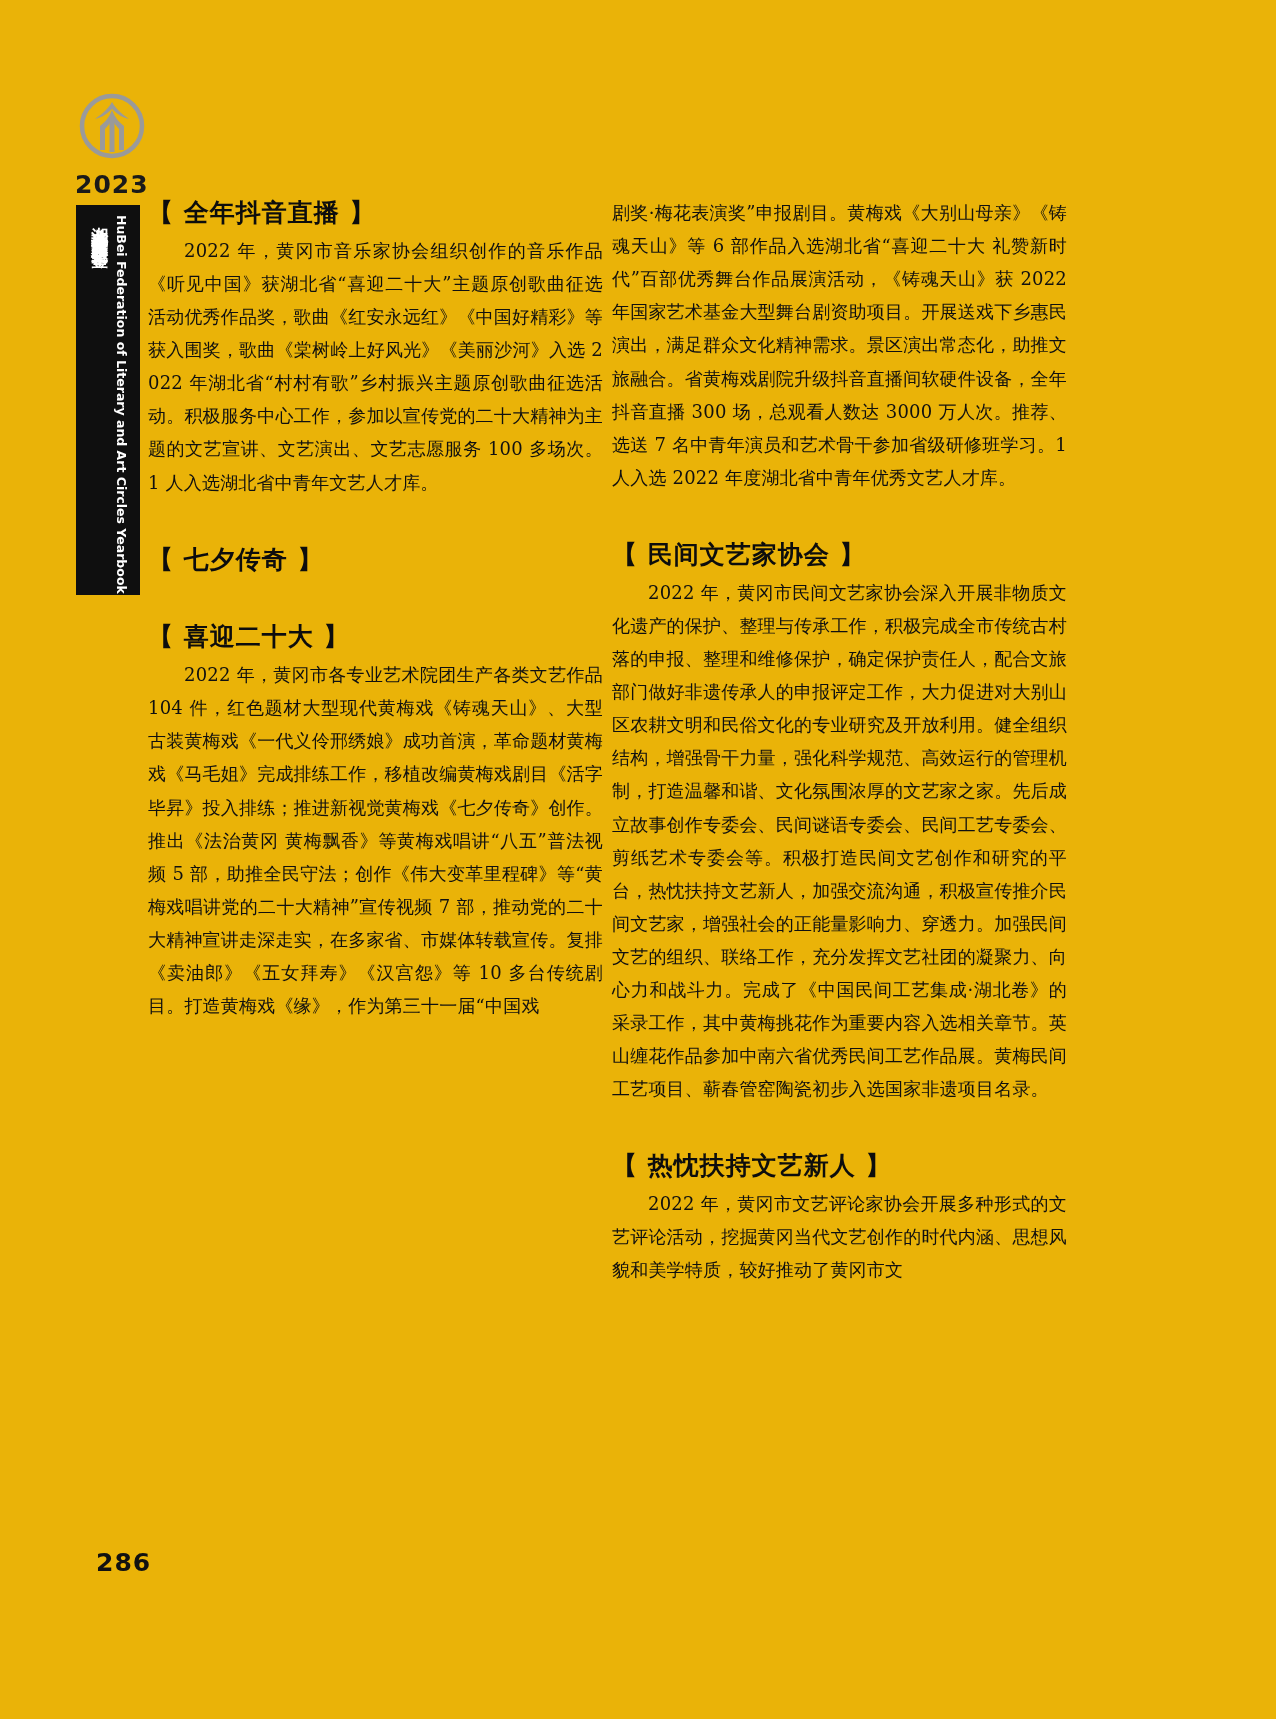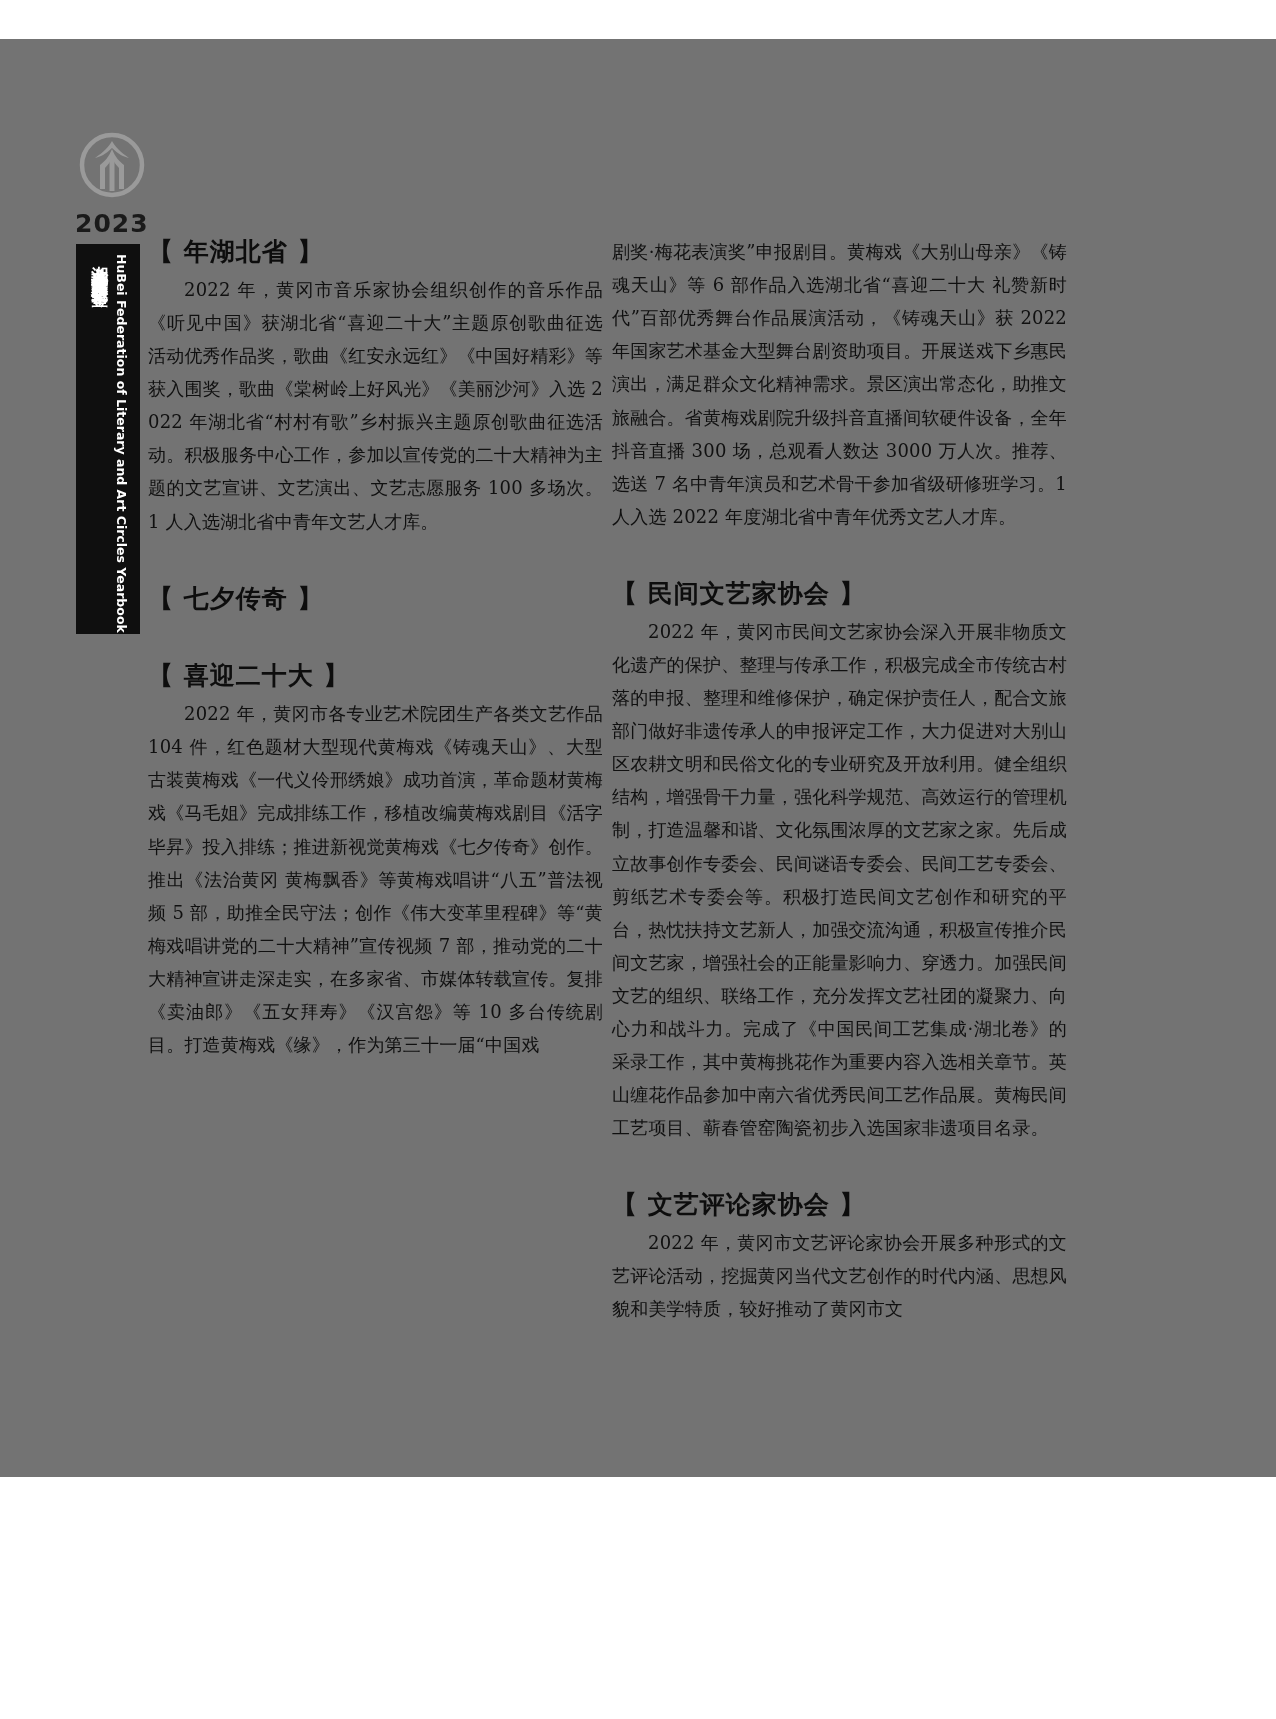--- a/index.html
+++ b/index.html
@@ -6,25 +6,24 @@
     margin: 0;
     padding: 0;
     background: #ffffff;
   }
   body {
     font-family: "DejaVu Serif", "Liberation Serif", serif;
   }
   .page {
     position: relative;
     width: 1276px;
-    height: 1438px;
-    background: #737373;
+    height: 1719px;
+    background: #eab308;
     overflow: hidden;
     box-sizing: border-box;
-    margin-top: 39px;
   }
 
   
   .masthead {
     position: absolute;
     left: 72px;
     top: 92px;
     width: 120px;
   }
   .logo-mark {
@@ -142,34 +141,34 @@
     </svg>
     <div class="logo-year">2023</div>
   </div>
 
   <div class="side-label">
     <span class="side-cn">湖北省文学艺术界联合会年鉴</span>
     <span class="side-en">HuBei Federation of Literary and Art Circles Yearbook</span>
   </div>
 
   <div class="col col-left">
-    <h2 class="sec-title">【 年湖北省 】</h2>
+    <h2 class="sec-title">【 全年抖音直播 】</h2>
     <p class="para">2022 年，黄冈市音乐家协会组织创作的音乐作品《听见中国》获湖北省“喜迎二十大”主题原创歌曲征选活动优秀作品奖，歌曲《红安永远红》《中国好精彩》等获入围奖，歌曲《棠树岭上好风光》《美丽沙河》入选 2022 年湖北省“村村有歌”乡村振兴主题原创歌曲征选活动。积极服务中心工作，参加以宣传党的二十大精神为主题的文艺宣讲、文艺演出、文艺志愿服务 100 多场次。1 人入选湖北省中青年文艺人才库。</p>
 
     <h2 class="sec-title gap">【 七夕传奇 】</h2>
 
     <h2 class="sec-title gap">【 喜迎二十大 】</h2>
     <p class="para">2022 年，黄冈市各专业艺术院团生产各类文艺作品 104 件，红色题材大型现代黄梅戏《铸魂天山》、大型古装黄梅戏《一代义伶邢绣娘》成功首演，革命题材黄梅戏《马毛姐》完成排练工作，移植改编黄梅戏剧目《活字毕昇》投入排练；推进新视觉黄梅戏《七夕传奇》创作。推出《法治黄冈 黄梅飘香》等黄梅戏唱讲“八五”普法视频 5 部，助推全民守法；创作《伟大变革里程碑》等“黄梅戏唱讲党的二十大精神”宣传视频 7 部，推动党的二十大精神宣讲走深走实，在多家省、市媒体转载宣传。复排《卖油郎》《五女拜寿》《汉宫怨》等 10 多台传统剧目。打造黄梅戏《缘》，作为第三十一届“中国戏</p>
   </div>
 
   <div class="col col-right">
     <p class="para cont">剧奖·梅花表演奖”申报剧目。黄梅戏《大别山母亲》《铸魂天山》等 6 部作品入选湖北省“喜迎二十大 礼赞新时代”百部优秀舞台作品展演活动，《铸魂天山》获 2022 年国家艺术基金大型舞台剧资助项目。开展送戏下乡惠民演出，满足群众文化精神需求。景区演出常态化，助推文旅融合。省黄梅戏剧院升级抖音直播间软硬件设备，全年抖音直播 300 场，总观看人数达 3000 万人次。推荐、选送 7 名中青年演员和艺术骨干参加省级研修班学习。1 人入选 2022 年度湖北省中青年优秀文艺人才库。</p>
 
     <h2 class="sec-title gap">【 民间文艺家协会 】</h2>
     <p class="para">2022 年，黄冈市民间文艺家协会深入开展非物质文化遗产的保护、整理与传承工作，积极完成全市传统古村落的申报、整理和维修保护，确定保护责任人，配合文旅部门做好非遗传承人的申报评定工作，大力促进对大别山区农耕文明和民俗文化的专业研究及开放利用。健全组织结构，增强骨干力量，强化科学规范、高效运行的管理机制，打造温馨和谐、文化氛围浓厚的文艺家之家。先后成立故事创作专委会、民间谜语专委会、民间工艺专委会、剪纸艺术专委会等。积极打造民间文艺创作和研究的平台，热忱扶持文艺新人，加强交流沟通，积极宣传推介民间文艺家，增强社会的正能量影响力、穿透力。加强民间文艺的组织、联络工作，充分发挥文艺社团的凝聚力、向心力和战斗力。完成了《中国民间工艺集成·湖北卷》的采录工作，其中黄梅挑花作为重要内容入选相关章节。英山缠花作品参加中南六省优秀民间工艺作品展。黄梅民间工艺项目、蕲春管窑陶瓷初步入选国家非遗项目名录。</p>
 
-    <h2 class="sec-title gap">【 文艺评论家协会 】</h2>
+    <h2 class="sec-title gap">【 热忱扶持文艺新人 】</h2>
     <p class="para">2022 年，黄冈市文艺评论家协会开展多种形式的文艺评论活动，挖掘黄冈当代文艺创作的时代内涵、思想风貌和美学特质，较好推动了黄冈市文</p>
   </div>
 
   <div class="folio">286</div>
 
 </div>
 
 </body></html>

